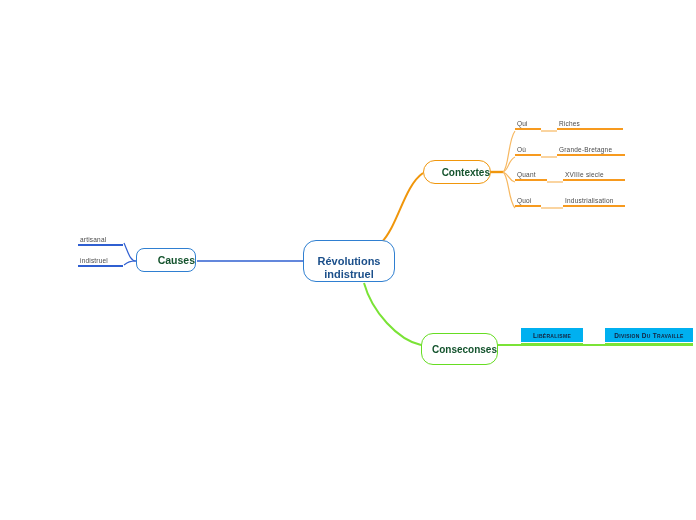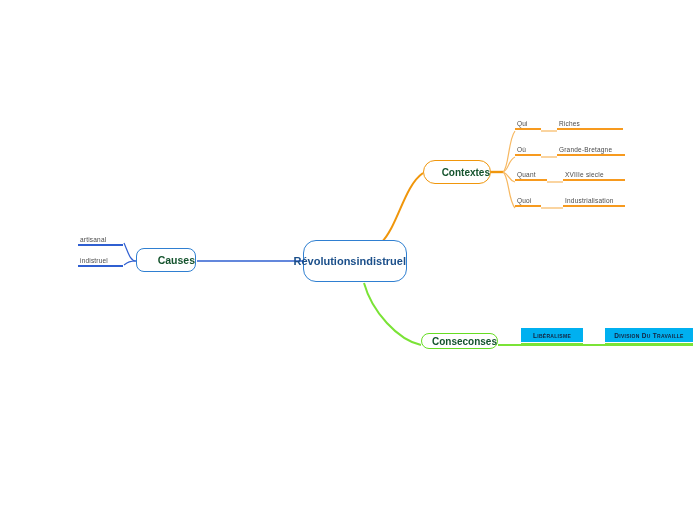--- a/index.html
+++ b/index.html
@@ -18,40 +18,40 @@
     position:absolute;
     display:flex;align-items:center;justify-content:flex-end;
     background:#ffffff;
     border-radius:14px;
     box-sizing:border-box;
     white-space:nowrap;
   }
   .pill .txt{font-weight:bold;}
 
   #central{
-    left:303px;top:240px;width:104px;height:42px;
+    left:303px;top:240px;width:92px;height:42px;
     border:1.6px solid #2f7fd1;border-radius:13px;
-    flex-direction:row;line-height:13px;
+    flex-direction:column;line-height:13px;
   }
   #central .txt{color:#1b4f8a;font-size:11px;text-align:center;}
 
   #n-causes{
     left:136px;top:248px;width:60px;height:24px;
     border:1.6px solid #2f7fd1;border-radius:8px;
   }
   #n-causes .txt{color:#14532d;font-size:10.5px;}
 
   #n-contextes{
     left:423px;top:160px;width:68px;height:24px;
     border:1.6px solid #f0960b;border-radius:12px;
   }
   #n-contextes .txt{color:#14532d;font-size:10px;}
 
   #n-conseconses{
-    left:421px;top:333px;width:77px;height:16px;
+    left:421px;top:333px;width:77px;height:32px;
     border:1.6px solid #66dd22;border-radius:12px;
   }
   #n-conseconses .txt{color:#14532d;font-size:10px;}
 
   
   .leaf{position:absolute;white-space:nowrap;}
   .leaf .lbl{
     display:block;font-size:6.5px;color:#4a4a4a;
     padding:0 2px 1px 2px;letter-spacing:.2px;
   }

